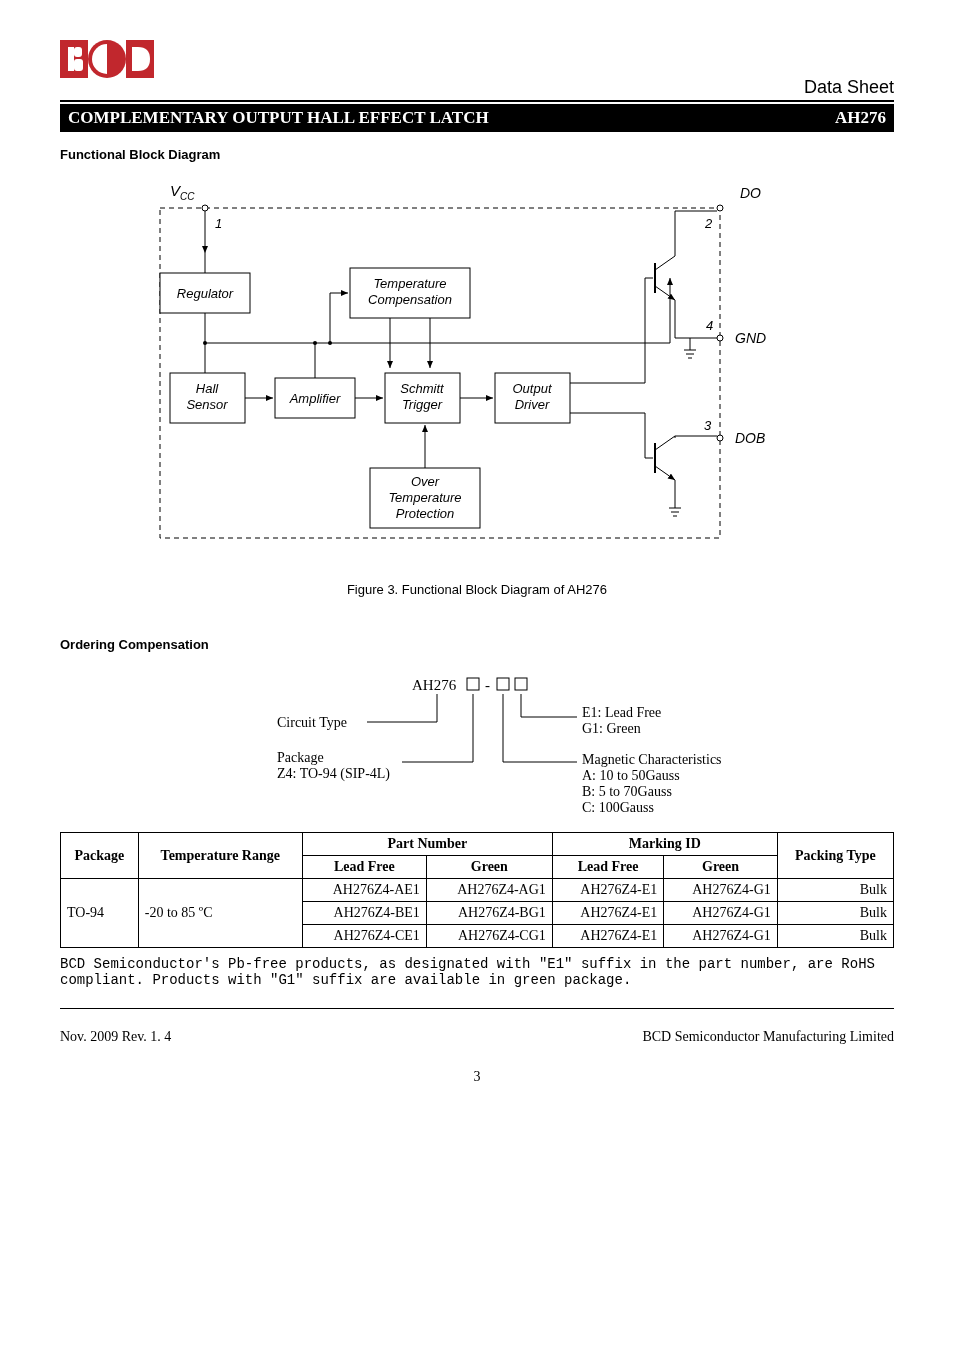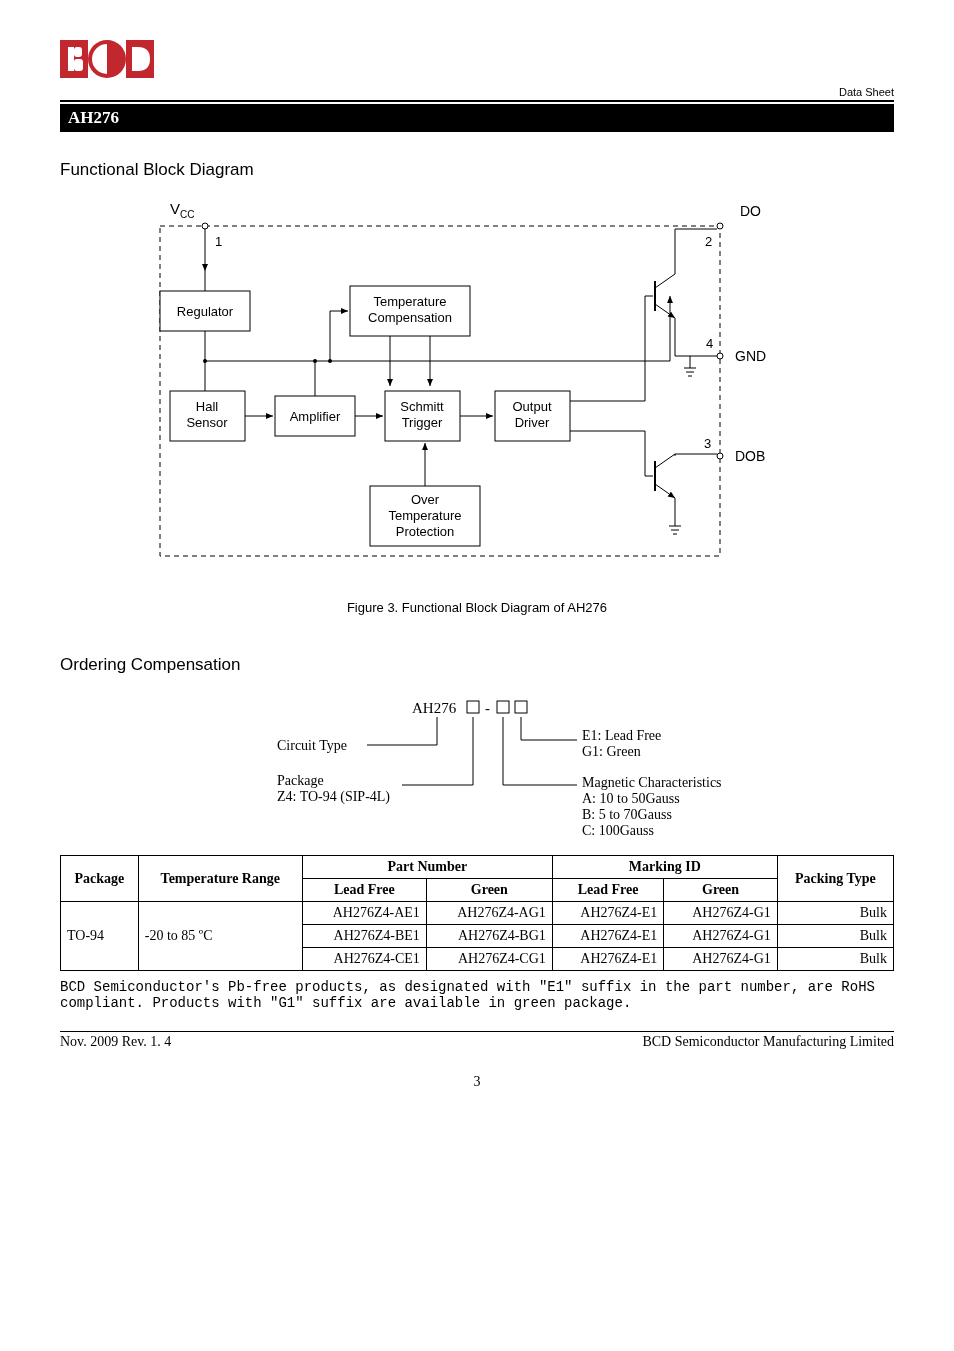--- a/index.html
+++ b/index.html
@@ -14,42 +14,43 @@
     margin-bottom: 4px;
   }
   .header-row {
     display: flex;
     justify-content: space-between;
     align-items: flex-end;
     border-bottom: 2px solid black;
     padding-bottom: 2px;
   }
   .data-sheet {
-    font-size: 11px;
+    font-size: 18px;
   }
   .title-bar {
     background: black;
     color: white;
     padding: 4px 8px;
     display: flex;
     justify-content: space-between;
     font-weight: bold;
     font-family: "Times New Roman", serif;
     font-size: 17px;
     margin-top: 2px;
   }
   .section-title {
-    font-weight: normal;
-    font-size: 17px;
-    margin-top: 28px;
+    font-weight: bold;
+    font-size: 13px;
+    margin-top: 15px;
     margin-bottom: 16px;
   }
   .block-diagram {
     margin-left: 40px;
     margin-bottom: 20px;
+    font-style: italic;
   }
   .caption {
     text-align: center;
     font-size: 13px;
     margin: 20px 0 40px 0;
   }
   .ordering-diagram {
     margin: 20px auto 10px auto;
     display: block;
   }
@@ -71,21 +72,21 @@
   }
   .center { text-align: left; }
   .footnote {
     font-family: Liberation Mono, monospace;
     font-size: 14px;
     margin-top: 8px;
   }
   .footer-line {
     border-top: 1px solid black;
     margin-top: 20px;
-    padding-top: 2px;
+    padding-top: 20px;
     display: flex;
     justify-content: space-between;
     font-family: "Times New Roman", serif;
     font-size: 14px;
   }
   .page-num {
     text-align: center;
     font-family: "Times New Roman", serif;
     font-size: 14px;
     margin-top: 24px;
@@ -105,20 +106,21 @@
       <path d="M 47 4 A 15 15 0 0 0 47 34" fill="white"></path>
       <rect x="66" y="0" width="28" height="38" fill="#c1272d"></rect>
       <rect x="72" y="7" width="6" height="24" fill="white"></rect>
       <path d="M 78 7 Q 90 7 90 19 Q 90 31 78 31 Z" fill="white"></path>
     </svg>
   </div>
   <div class="data-sheet">Data Sheet</div>
 </div>
 
 <div class="title-bar">
+  <span>COMPLEMENTARY OUTPUT HALL EFFECT LATCH</span>
   <span>AH276</span>
 </div>
 
 <div class="section-title">Functional Block Diagram</div>
 
 <div class="block-diagram">
 <svg width="720" height="380" viewBox="0 0 720 380">
   <defs>
     <marker id="arrow" markerWidth="8" markerHeight="8" refX="7" refY="3" orient="auto">
       <path d="M0,0 L7,3 L0,6 Z" fill="black"></path>

